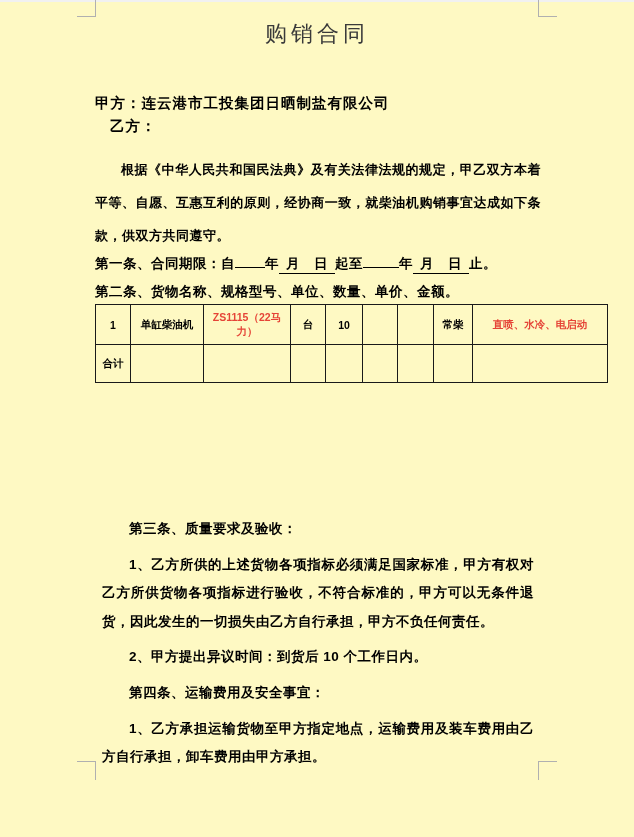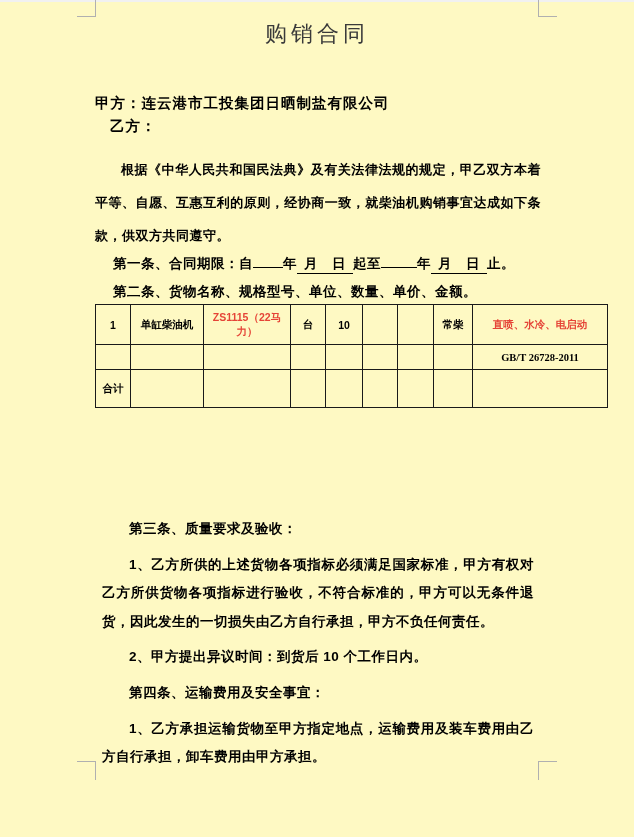--- a/index.html
+++ b/index.html
@@ -18,21 +18,21 @@
   .party {position:absolute; left:95px; font-size:14.5px; font-weight:bold; letter-spacing:1px;}
   .party-a {top:74px;margin-top:20px;}
   .party-b {top:117px;margin-left:15px;}
 
   .preamble {
     position:absolute; left:95px; top:153px; width:446px;
     font-size:13px; font-weight:bold; line-height:33px;
     text-align:justify; text-indent:2em; letter-spacing:0.5px;
   }
 
-  .art-line {position:absolute; left:95px; font-size:13.5px; font-weight:bold; letter-spacing:0.5px;margin-left:18px;}
+  .art-line {position:absolute; left:95px; font-size:13.5px; font-weight:bold; letter-spacing:0.5px;}
   .art1 {top:254px;}
   .art2 {top:283px;}
   .blank {display:inline-block; border-bottom:1px solid #000; height:13px; vertical-align:baseline;}
   .b1 {width:30px;} .b2 {width:36px;}
   .useg {display:inline-block; border-bottom:1px solid #000; padding:0 7px;}
 
   .goods-table {
     position:absolute; left:95px; top:304px; width:512px;
     border-collapse:collapse; table-layout:fixed; font-size:10.5px;
   }
@@ -97,31 +97,20 @@
       <td>1</td>
       <td>单缸柴油机</td>
       <td class="red">ZS1115（22马力）</td>
       <td>台</td>
       <td>10</td>
       <td></td>
       <td></td>
       <td>常柴</td>
       <td class="red">直喷、水冷、电启动</td>
     </tr>
-    <tr class="h-r2">
-      <td></td>
-      <td></td>
-      <td></td>
-      <td></td>
-      <td></td>
-      <td></td>
-      <td></td>
-      <td></td>
-      <td class="std">GB/T 26728-2011</td>
-    </tr>
     <tr class="h-r3">
       <td>合计</td>
       <td></td>
       <td></td>
       <td></td>
       <td></td>
       <td></td>
       <td></td>
       <td></td>
       <td></td>

